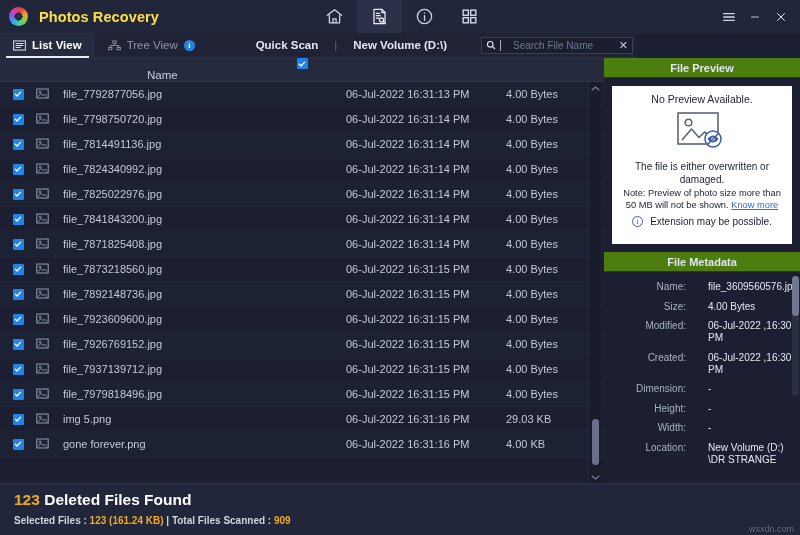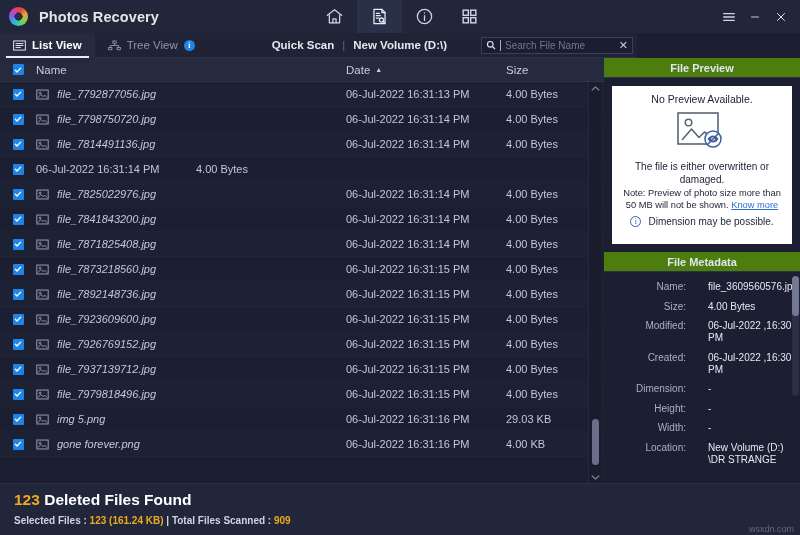--- a/index.html
+++ b/index.html
@@ -23,21 +23,21 @@
     display: flex; align-items: center;
   }
   #logo {
     width: 19px; height: 19px; margin-left: 9px; border-radius: 50%;
     background:
       radial-gradient(circle at 50% 50%, #2a2e44 0 30%, transparent 31%),
       conic-gradient(from 20deg, #e8443a, #e8a13a, #8fd13a, #3ad1a0, #3aa7e8, #8a5ae8, #e23a9a, #e8443a);
     flex: 0 0 auto;
   }
   #app-title {
-    margin-left: 11px; font-size: 14.5px; font-weight: bold; color: #e5e5e5;
+    margin-left: 11px; font-size: 14.5px; font-weight: bold; color: #fde047;
     letter-spacing: .1px;
   }
   .tb-icons { position: absolute; left: 312px; top: 0; height: 33px; display: flex; }
   .tb-btn {
     width: 45px; height: 33px; display: flex; align-items: center; justify-content: center;
     cursor: pointer;
   }
   .tb-btn.active { background: #2b3049; }
   .tb-btn svg { display: block; }
   .win-ctrls { position: absolute; right: 6px; top: 0; height: 33px; display: flex; align-items: center; }
@@ -59,63 +59,63 @@
   .viewtab.active { color: #ffffff; font-weight: bold; background: #262b40; }
   .viewtab.active::after {
     content: ""; position: absolute; left: 6px; right: 6px; bottom: 0; height: 2px; background: #e9ecf4;
   }
   .badge-i {
     width: 11px; height: 11px; border-radius: 50%; background: #1f84e8; color: #fff;
     font-size: 8px; font-weight: bold; display: flex; align-items: center; justify-content: center;
     font-family: "Liberation Serif", serif;
   }
   #scaninfo {
-    position: absolute; right: 190px; display: flex; align-items: center; gap: 8px;
+    position: absolute; right: 190px; display: flex; align-items: center; gap: 16px;
     font-size: 11.5px; color: #e3e7f1; font-weight: bold; white-space: nowrap;
   }
   #scaninfo .sep { color: #5e6580; font-weight: normal; }
   #searchbox {
     position: absolute; right: 4px; width: 152px; height: 17px;
     background: #1a1e2e; border: 1px solid #3a4059; display: flex; align-items: center;
     padding: 0 4px; gap: 4px;
   }
   #searchbox .sb-input {
-    flex: 1; font-size: 10px; color: #6f7792; border-left: 1px solid #aab; padding-left: 4px;
+    flex: 1; font-size: 10px; color: #6f7792; border-left: 1px solid #aab; padding-left: 12px;
     white-space: nowrap; overflow: hidden;
   }
   #searchbox .sb-clear { color: #c6ccdb; font-size: 11px; cursor: pointer; line-height: 1; }
 
   
   #list-wrap {
     position: absolute; left: 0; top: 58px; width: 604px; height: 425px;
     background: #1b1f31;
   }
   #list-head {
     display: flex; align-items: center; height: 24px; background: #252a3e;
-    font-size: 11.5px; color: #c8cddc; border-bottom: 1px solid #2e3449;
+    font-size: 11.5px; color: #c8cddc; border-bottom: 1px solid #2e3449; flex-direction: column;
   }
   .col-chk { width: 36px; display: flex; align-items: center; justify-content: center; }
   .col-name { width: 310px; }
   .col-date { width: 160px; display: flex; align-items: center; gap: 5px; }
   .col-size { flex: 1; }
   .chk {
     width: 11px; height: 11px; background: #1f84e8; border-radius: 1px;
     display: flex; align-items: center; justify-content: center; cursor: pointer;
   }
   .chk svg { display: block; }
   .sort-arrow { font-size: 7px; color: #c8cddc; }
 
   #rows { height: 401px; overflow: hidden; position: relative; }
   .row {
     display: flex; align-items: center; height: 25px; font-size: 11px; color: #c2c8d8;
     border-bottom: 1px solid rgba(255,255,255,0.018);
   }
   .row:nth-child(odd) { background: #1d2134; }
   .row:nth-child(even) { background: #1b1f31; }
-  .fname { display: flex; align-items: center; gap: 8px; font-style: italic; }
+  .fname { display: flex; align-items: flex-start; gap: 14px; }
   .ficon { width: 13px; height: 11px; flex: 0 0 auto; }
 
   
   #list-scroll {
     position: absolute; left: 588px; top: 82px; width: 13px; height: 401px;
     background: #181c2b; border-left: 1px solid #252a3d;
   }
   #sb-up, #sb-down {
     position: absolute; left: 0; width: 13px; height: 12px;
     display: flex; align-items: center; justify-content: center; cursor: pointer;
@@ -352,20 +352,28 @@
           <div class="col-date">06-Jul-2022 16:31:14 PM</div>
           <div class="col-size">4.00 Bytes</div>
         </div>
         <div class="row">
           <div class="col-chk">
             <div class="chk">
               <svg width="8" height="8" viewBox="0 0 12 12" fill="none" stroke="#ffffff" stroke-width="2" stroke-linecap="round" stroke-linejoin="round">
                 <path d="M2 6.3l2.6 2.6L10 3.2"></path>
               </svg>
             </div>
+          </div>
+          <div class="col-name fname">
+            <span class="ficon"><svg width="13" height="11" viewBox="0 0 16 13" fill="none">
+                <rect x="1" y="1" width="14" height="11" stroke="#9aa2b8" stroke-width="1.2"></rect>
+                <circle cx="5" cy="4.6" r="1.2" stroke="#9aa2b8" stroke-width="1"></circle>
+                <path d="M2.4 10.4l3.6-4 2.6 2.8 2-2 3 3.2" stroke="#9aa2b8" stroke-width="1.1" stroke-linejoin="round"></path>
+              </svg></span>
+            <span>file_7824340992.jpg</span>
           </div>
           <div class="col-date">06-Jul-2022 16:31:14 PM</div>
           <div class="col-size">4.00 Bytes</div>
         </div>
         <div class="row">
           <div class="col-chk">
             <div class="chk">
               <svg width="8" height="8" viewBox="0 0 12 12" fill="none" stroke="#ffffff" stroke-width="2" stroke-linecap="round" stroke-linejoin="round">
                 <path d="M2 6.3l2.6 2.6L10 3.2"></path>
               </svg>
@@ -605,21 +613,21 @@
           <path d="M31.5 33.5 42.5 22.5" stroke="#3c5f9e" stroke-width="1.6" stroke-linecap="round"></path>
         </svg>
       </div>
       <div class="l1">The file is either overwritten or damaged.</div>
       <div class="note">
         <span>Note: Preview of photo size more than 50 MB will not be shown.</span>
         <span class="link">Know more</span>
       </div>
       <div class="recov">
         <span class="info-circ">i</span>
-        <span>Dimension may be possible.</span>
+        <span>Extension may be possible.</span>
       </div>
     </div>
 
     <div class="panel-title">File Metadata</div>
     <div id="meta-wrap">
       <div id="meta">
           <div class="mrow">
             <div class="mkey">Name:</div>
             <div class="mval">file_3609560576.jpg</div>
           </div>

